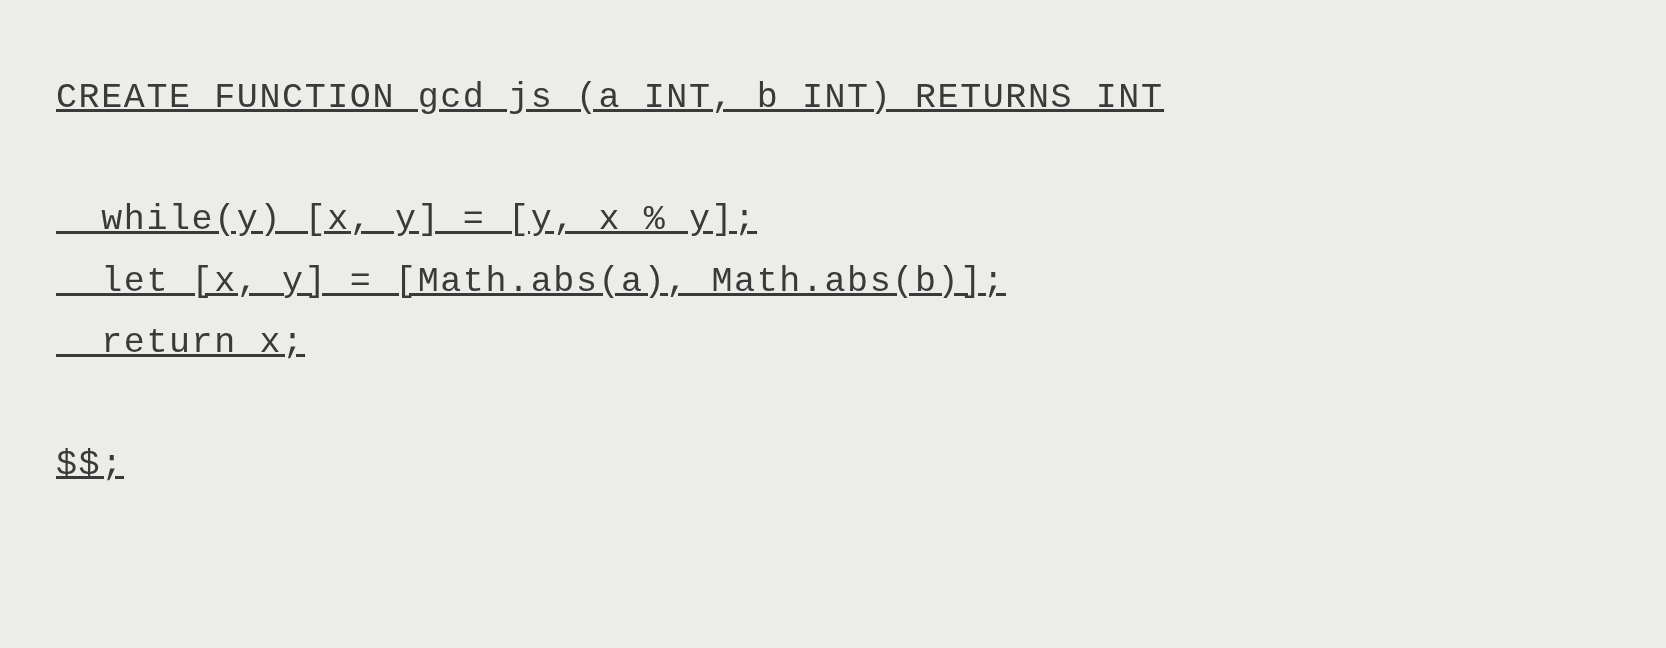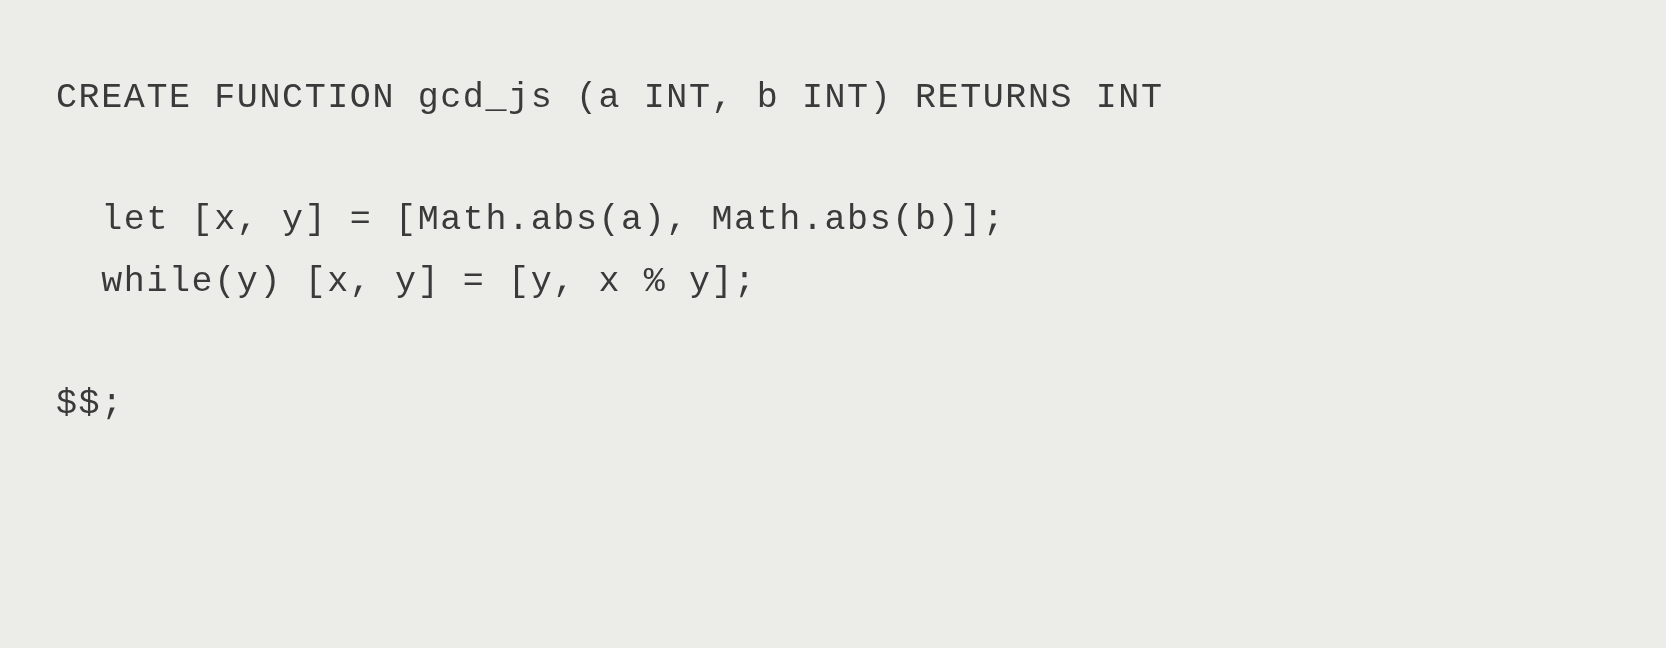--- a/index.html
+++ b/index.html
@@ -1,15 +1,15 @@
 <!DOCTYPE html>
 <html><head>
   <meta charset="utf-8">
   <style>
-    * { margin: 0; padding: 0; box-sizing: border-box; }
+    * { margin: 0; padding: 0; box-sizing: border-box; text-decoration: underline; }
     body {
       background: #ECECE9;
       width: 1666px;
       height: 648px;
       overflow: hidden;
       font-family: "Courier New", Courier, monospace;
     }
     .code-container {
       padding: 68px 56px 0 56px;
     }
@@ -23,17 +23,18 @@
     .blank-line {
       height: 61px;
     }
   </style>
 </head>
 <body>
 
 <div class="code-container">
   <div class="code-line">CREATE FUNCTION gcd_js (a INT, b INT) RETURNS INT</div>
   <div class="blank-line"></div>
+  <div class="code-line">  while(y) [x, y] = [y, x % y];</div>
   <div class="code-line">  let [x, y] = [Math.abs(a), Math.abs(b)];</div>
-  <div class="code-line">  while(y) [x, y] = [y, x % y];</div>
+  <div class="code-line">  return x;</div>
   <div class="blank-line"></div>
   <div class="code-line">$$;</div>
 </div>
 
 </body></html>

